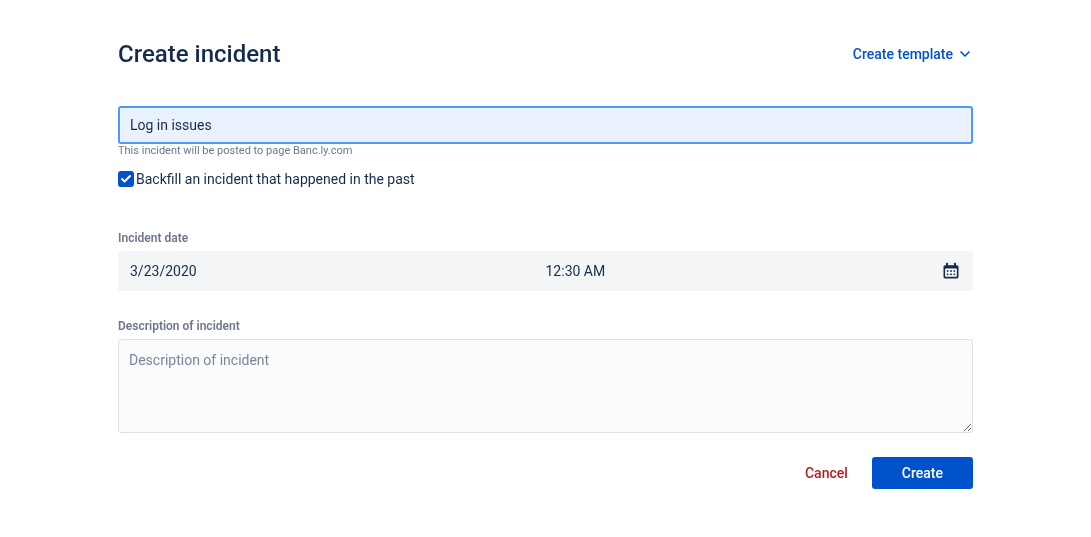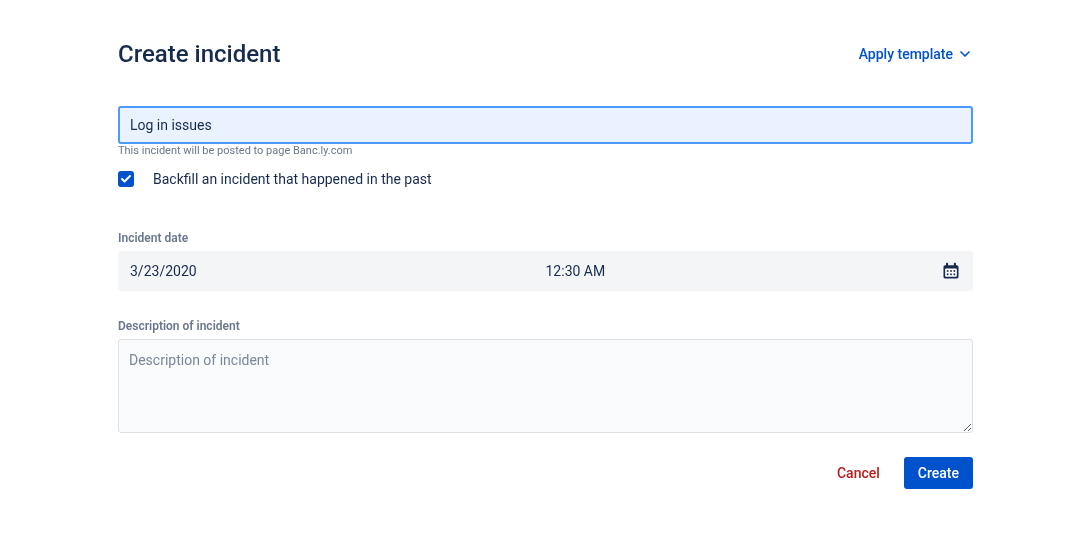--- a/index.html
+++ b/index.html
@@ -60,21 +60,21 @@
       outline: none;
       font-family: inherit;
     }
     .helper-text {
       font-size: 11px;
       color: #6B778C;
     }
     .checkbox-row {
       display: flex;
       align-items: center;
-      gap: 19px;
+      gap: 2px;
       margin-top: 14px;
       text-align: center;
     }
     .checkbox-box {
       width: 16px;
       height: 16px;
       background: #0052CC;
       border-radius: 3px;
       display: flex;
       align-items: center;
@@ -158,37 +158,37 @@
       padding: 8px 8px;
       font-family: inherit;
     }
     .btn-create {
       background: #0052CC;
       border: none;
       color: #ffffff;
       font-size: 14px;
       font-weight: 500;
       cursor: pointer;
-      padding: 8px 14px;
+      padding: 8px 30px;
       border-radius: 3px;
       font-family: inherit;
       text-align: right;
     }
     .date-section {
       margin-top: 44px;
       margin-bottom: 28px;
     }
   </style>
 </head>
 <body>
 
 <div class="header-row">
   <h1 class="page-title">Create incident</h1>
   <div class="apply-template">
-    <span>Apply template</span>
+    <span>Create template</span>
     <svg viewBox="0 0 24 24" fill="none" stroke="#0052CC" stroke-width="2.5" stroke-linecap="round" stroke-linejoin="round">
       <polyline points="6 9 12 15 18 9"></polyline>
     </svg>
   </div>
 </div>
 
 <div class="field-group">
   <input type="text" class="input-name" value="Log in issues" style="">
   <div class="helper-text">This incident will be posted to page Banc.ly.com</div>
   <div class="checkbox-row">

